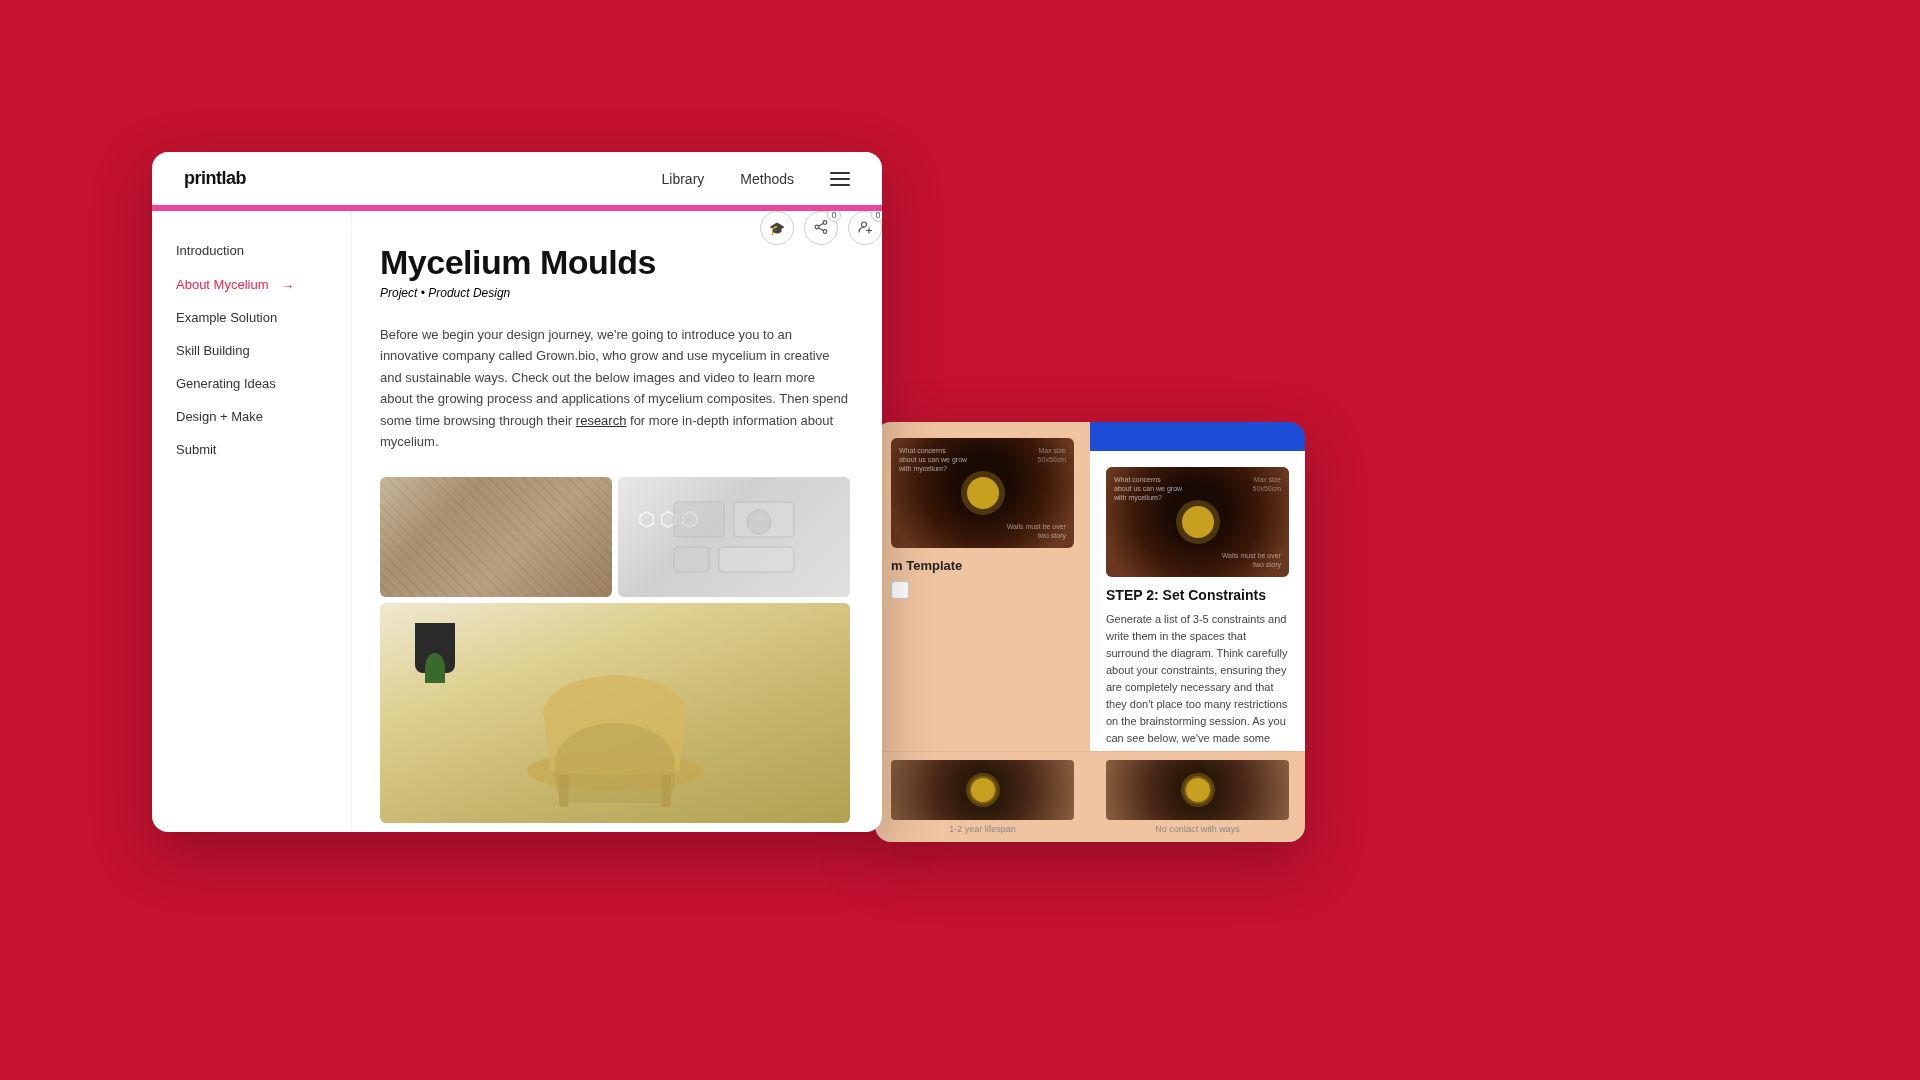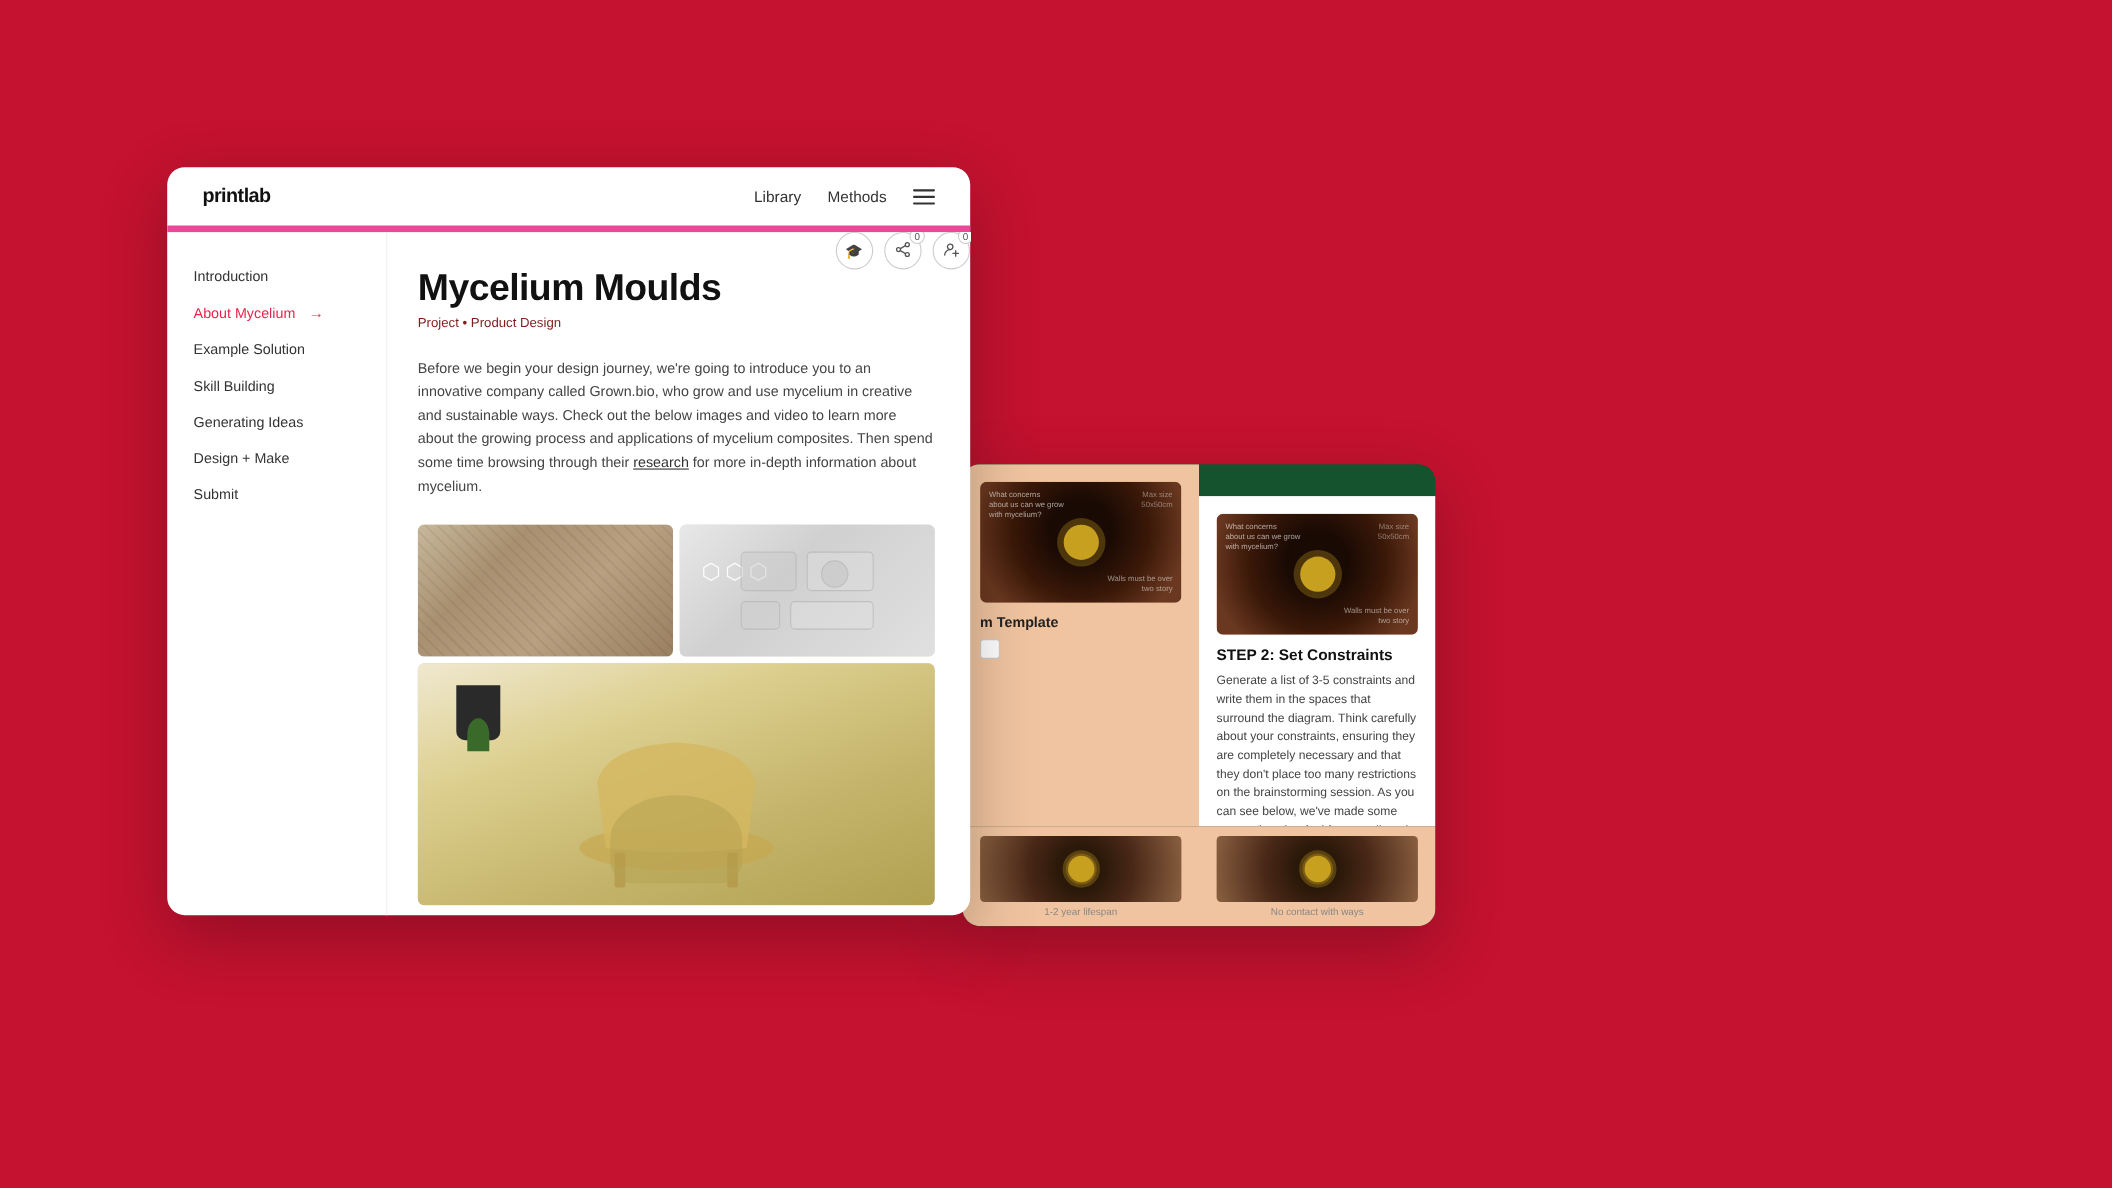--- a/index.html
+++ b/index.html
@@ -27,21 +27,21 @@
       z-index: 2;
     }
 
     
     .secondary-window {
       position: absolute;
       top: 422px;
       left: 875px;
       width: 430px;
       height: 420px;
-      background: #14532d;
+      background: #1d4ed8;
       border-radius: 16px;
       box-shadow: 0 20px 60px rgba(0,0,0,0.25);
       overflow: hidden;
       z-index: 1;
     }
 
     
     .nav {
       display: flex;
       align-items: center;
@@ -53,21 +53,21 @@
     .nav-logo {
       font-size: 18px;
       font-weight: 700;
       color: #111;
       letter-spacing: -0.5px;
     }
 
     .nav-links {
       display: flex;
       align-items: center;
-      gap: 24px;
+      gap: 36px;
     }
 
     .nav-link {
       font-size: 14px;
       color: #333;
       cursor: pointer;
       text-decoration: none;
     }
 
     .hamburger {
@@ -135,21 +135,22 @@
     .page-title {
       font-size: 34px;
       font-weight: 700;
       color: #111;
       margin-bottom: 4px;
       letter-spacing: -0.5px;
     }
 
     .page-meta {
       font-size: 12px;
-      color: #7f1d1d;
+      color: #000000;
+      font-style: italic;
     }
 
     .action-btn {
       width: 34px;
       height: 34px;
       border-radius: 50%;
       border: 1.5px solid #ccc;
       background: #fff;
       display: flex;
       align-items: center;

